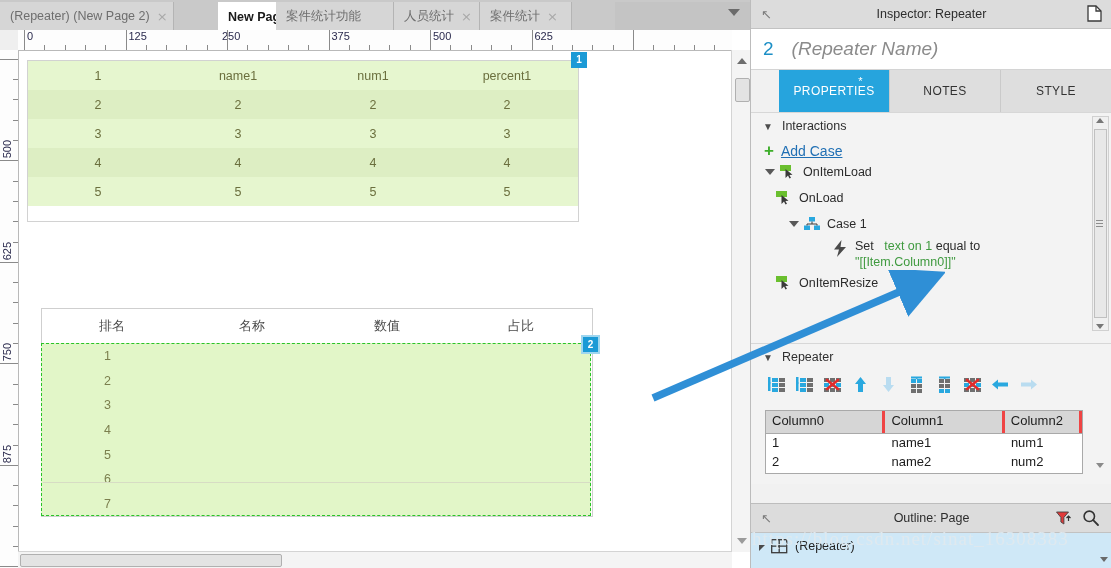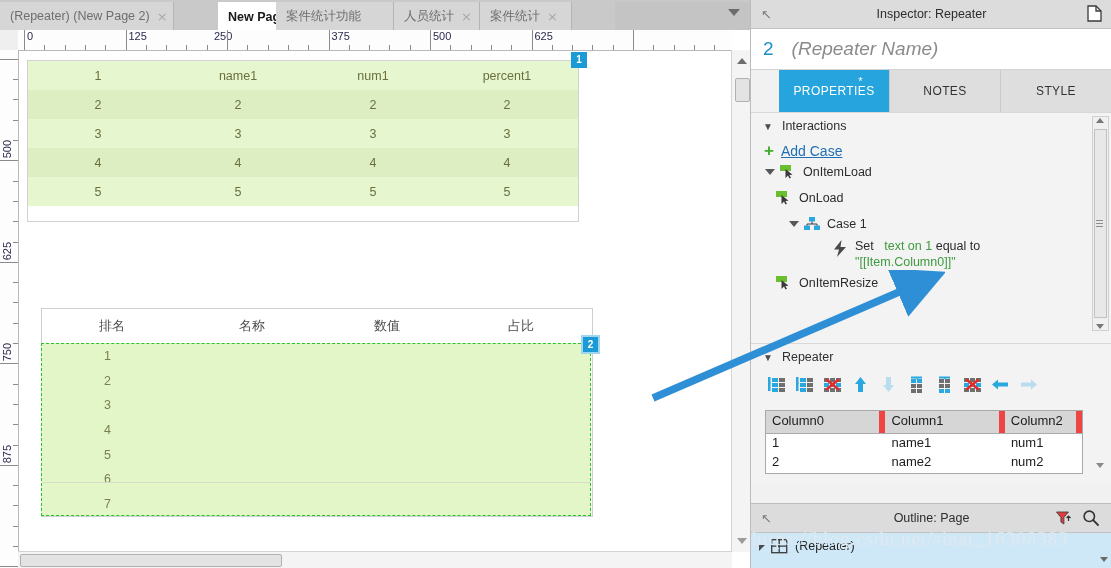--- a/index.html
+++ b/index.html
@@ -98,21 +98,21 @@
   #interscroll .grip{position:absolute;left:3px;top:50%;margin-top:-4px;width:7px;height:8px;
        background:repeating-linear-gradient(to bottom,#8d8d8d 0 1px,transparent 1px 3px);}
   #interscroll .up{position:absolute;left:3px;top:1px;width:0;height:0;border-left:4px solid transparent;border-right:4px solid transparent;border-bottom:5px solid #777;}
   #interscroll .dn{position:absolute;left:3px;bottom:1px;width:0;height:0;border-left:4px solid transparent;border-right:4px solid transparent;border-top:5px solid #777;}
 
   #repsect{position:relative;background:#f3f3f3;border-top:1px solid #d7d7d7;height:140px;}
   #reptools{display:flex;align-items:center;gap:9px;padding:6px 0 5px 16px;}
   .gico{width:19px;height:17px;position:relative;}
   #repgrid{position:absolute;left:14px;top:66px;width:316px;height:62px;border:1px solid #a9a9a9;background:#fff;overflow:hidden;}
   .dgh{display:flex;height:22px;background:#d6d6d6;border-bottom:1px solid #a9a9a9;}
-  .dgh div{font-size:13px;color:#1c1c1c;padding:2px 0 0 6px;box-sizing:border-box;border-right:6px solid #ef4444;}
+  .dgh div{font-size:13px;color:#1c1c1c;padding:2px 0 0 6px;box-sizing:border-box;border-right:3px solid #ef4444;}
   .dgr{display:flex;height:19px;}
   .dgr div{font-size:13px;color:#1c1c1c;padding:1px 0 0 6px;box-sizing:border-box;}
   .dcw0{width:124px;}.dcw1{width:124px;}.dcw2{width:80px;}
   #repgridsb{position:absolute;right:5px;top:70px;width:12px;height:56px;}
   #repgridsb .dn{position:absolute;left:1px;bottom:2px;width:0;height:0;border-left:4px solid transparent;border-right:4px solid transparent;border-top:5px solid #8a8a8a;}
 
   #outhdr{position:absolute;left:0;bottom:35px;width:361px;height:28px;background:#dcdcdc;border-top:1px solid #bdbdbd;border-bottom:1px solid #c2c2c2;
        display:flex;align-items:center;justify-content:center;font-size:12.5px;color:#2d2d2d;}
   #outhdr .pinarrow{position:absolute;left:10px;top:7px;color:#7b7b7b;font-size:13px;}
   #outhdr .filt{position:absolute;right:40px;top:6px;}
@@ -158,21 +158,21 @@
         <div class="tab" style="left: 480px; width: 92px;">
           <span class="tlabel">案件统计</span>
           <span class="tclose">×</span>
         </div>
       </div>
 
     <div id="corner"></div>
     <div id="hruler">
         <span class="lbl" style="left: 9px;">0</span>
         <span class="lbl" style="left: 110.5px;">125</span>
-        <span class="lbl" style="left: 196px;">250</span>
+        <span class="lbl" style="left: 204px;">250</span>
         <span class="lbl" style="left: 313.5px;">375</span>
         <span class="lbl" style="left: 415px;">500</span>
         <span class="lbl" style="left: 516.5px;">625</span>
         <span class="tick" style="left: 6px; height: 20px;"></span>
         <span class="tick" style="left: 26.3px; height: 5px;"></span>
         <span class="tick" style="left: 46.6px; height: 5px;"></span>
         <span class="tick" style="left: 66.9px; height: 5px;"></span>
         <span class="tick" style="left: 87.2px; height: 5px;"></span>
         <span class="tick" style="left: 107.5px; height: 20px;"></span>
         <span class="tick" style="left: 127.8px; height: 5px;"></span>

